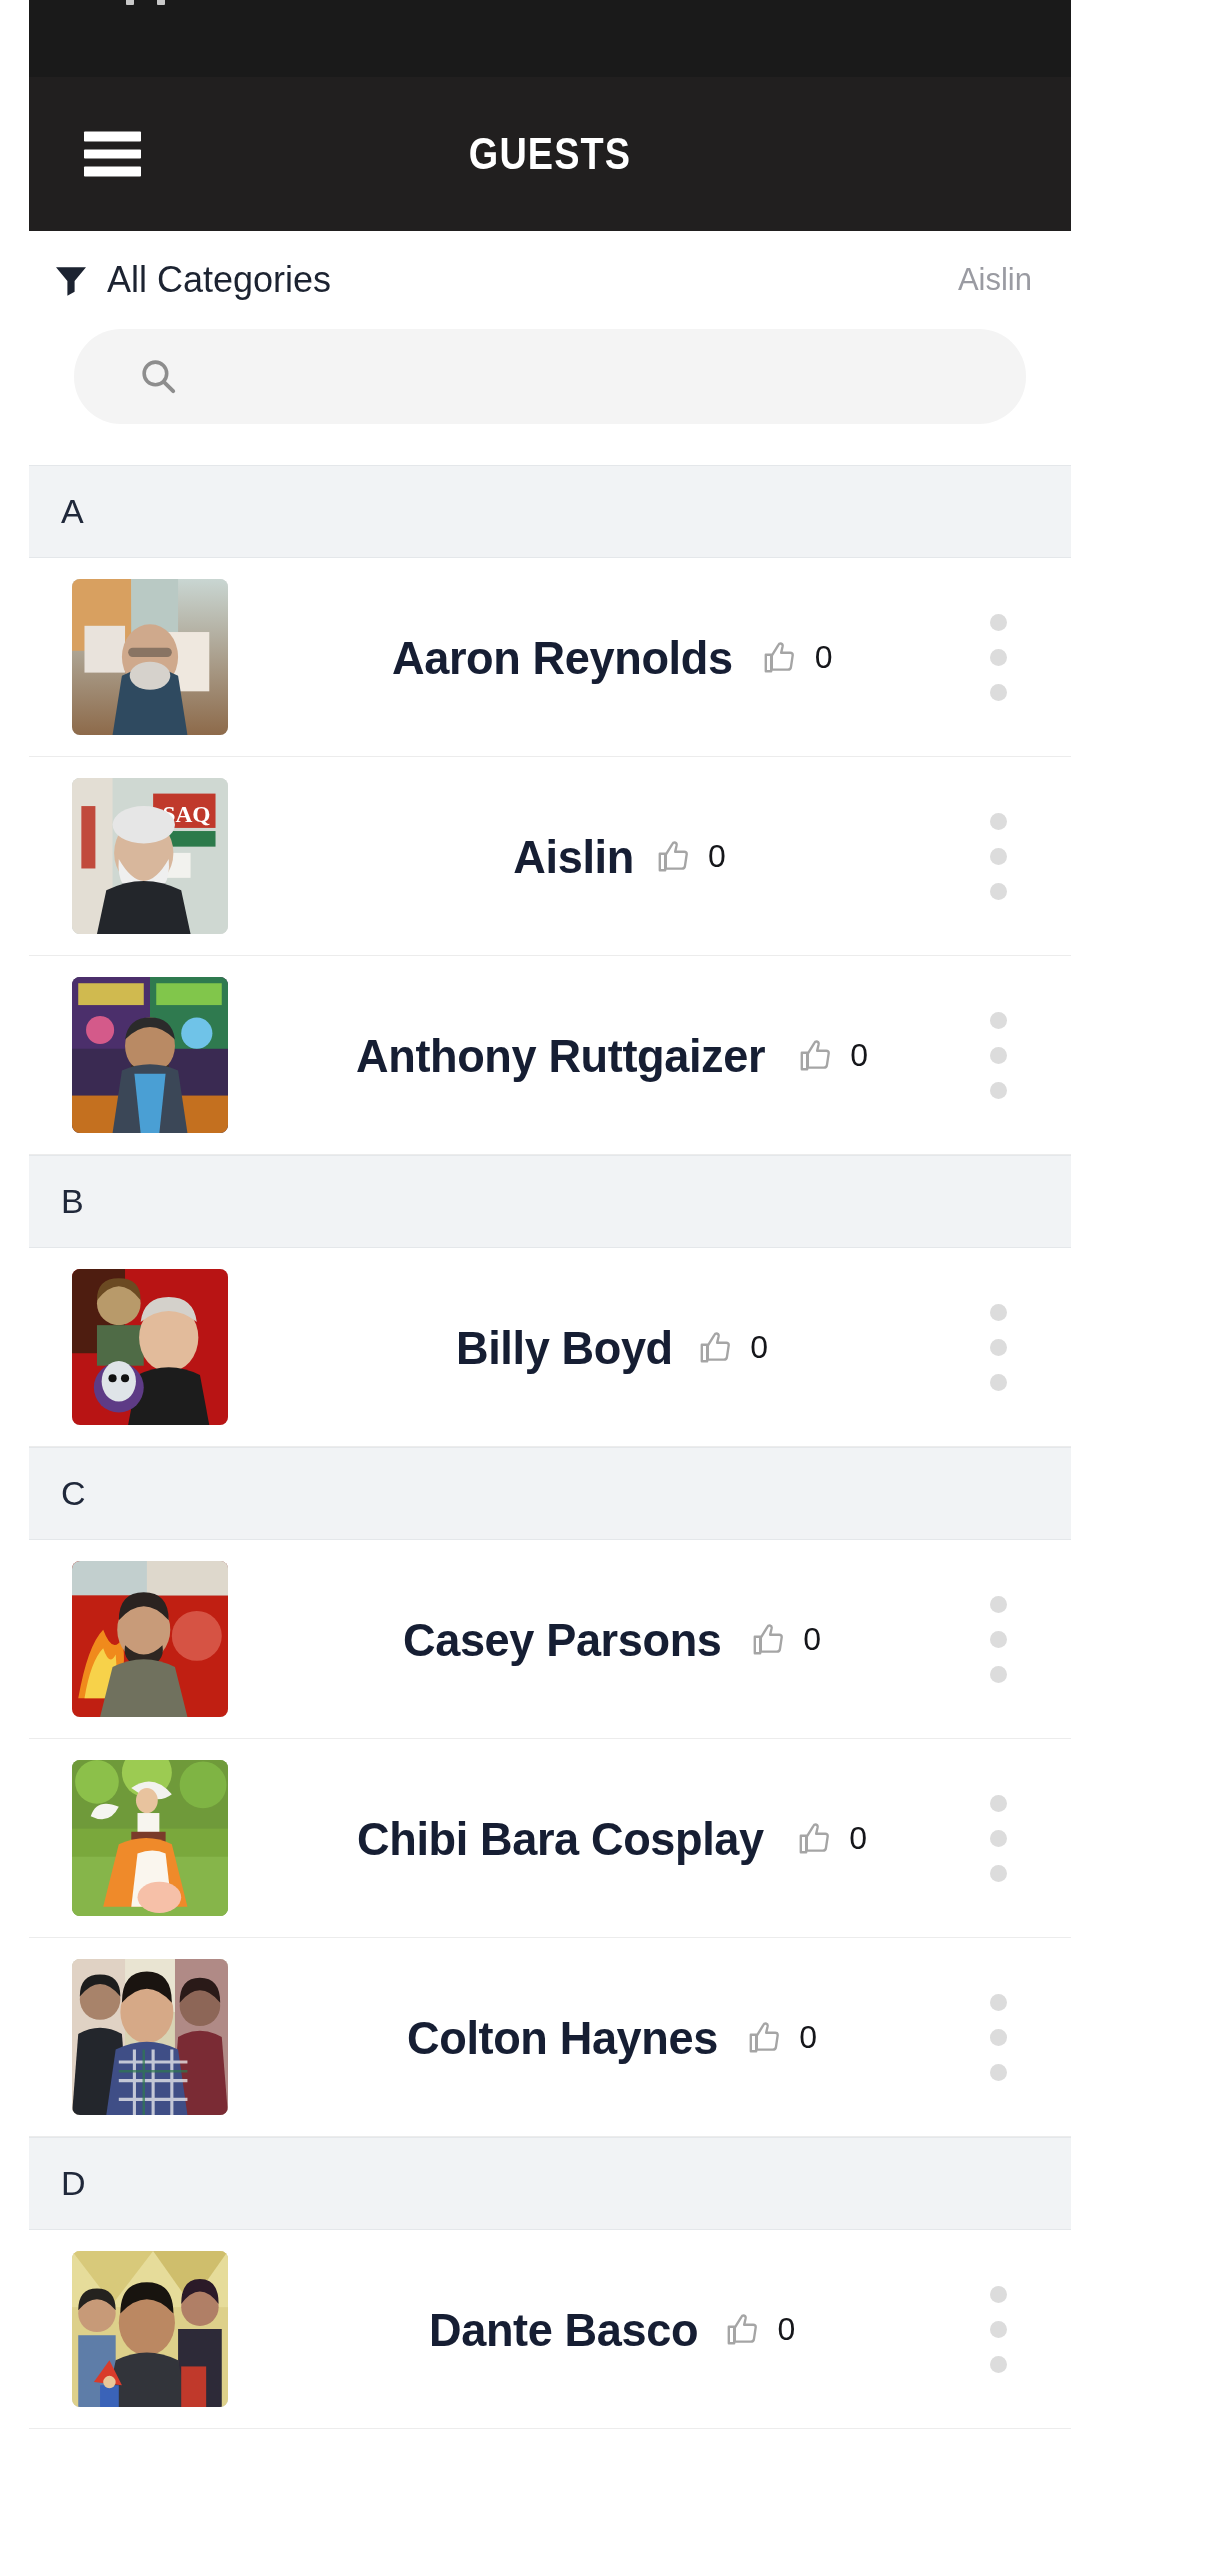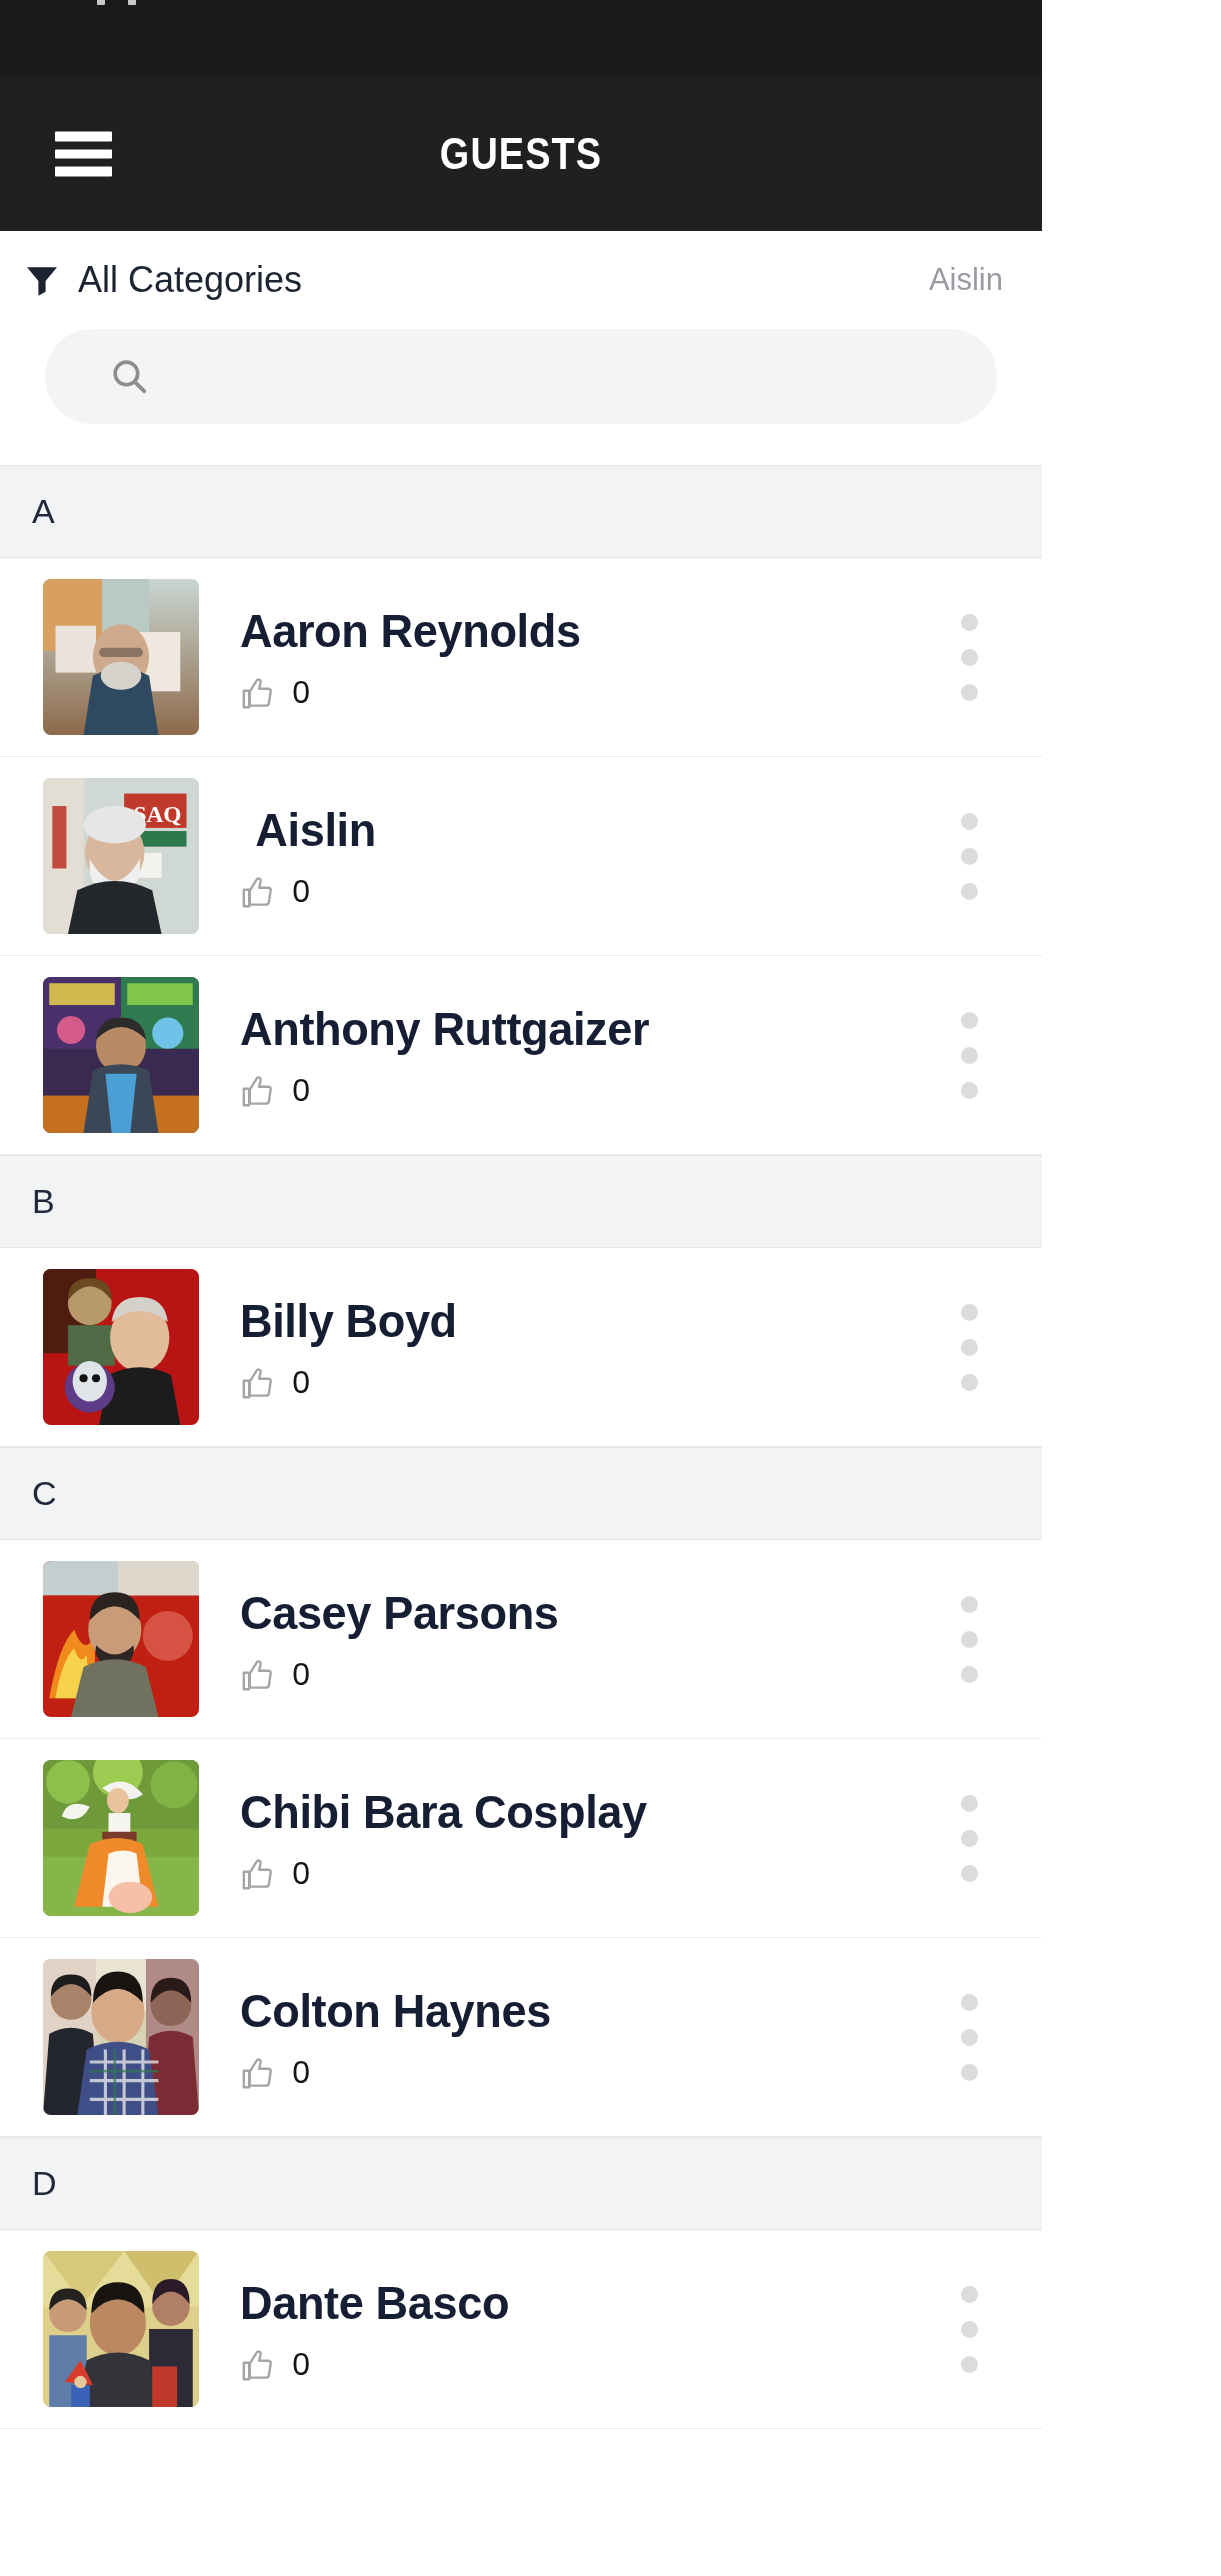--- a/index.html
+++ b/index.html
@@ -10,20 +10,21 @@
     font-family:"Liberation Sans", sans-serif;
     overflow:hidden;
   }
   .phone {
     width:1042px;
     height:2576px;
     position:relative;
     display:flex;
     flex-direction:column;
     background:#ffffff;
+    margin-left:29px;
   }
 
   
   .statusbar {
     height:77px;
     background:#1a1a1a;
     position:relative;
     flex:none;
   }
   .statusbar-clip {
@@ -175,21 +176,21 @@
     flex:none;
     overflow:hidden;
     background:#d8d8d8;
     position:relative;
   }
   .avatar svg { display:block; width:100%; height:100%; }
   .row-body {
     flex:1;
     padding-left:41px;
     display:flex;
-    flex-direction:column;
+    flex-direction:row;
     justify-content:center;
     gap:16px;
     min-width:0;
   }
   .guest-name {
     font-size:47px;
     font-weight:bold;
     color:#161e33;
     white-space:nowrap;
     letter-spacing:-0.4px;

